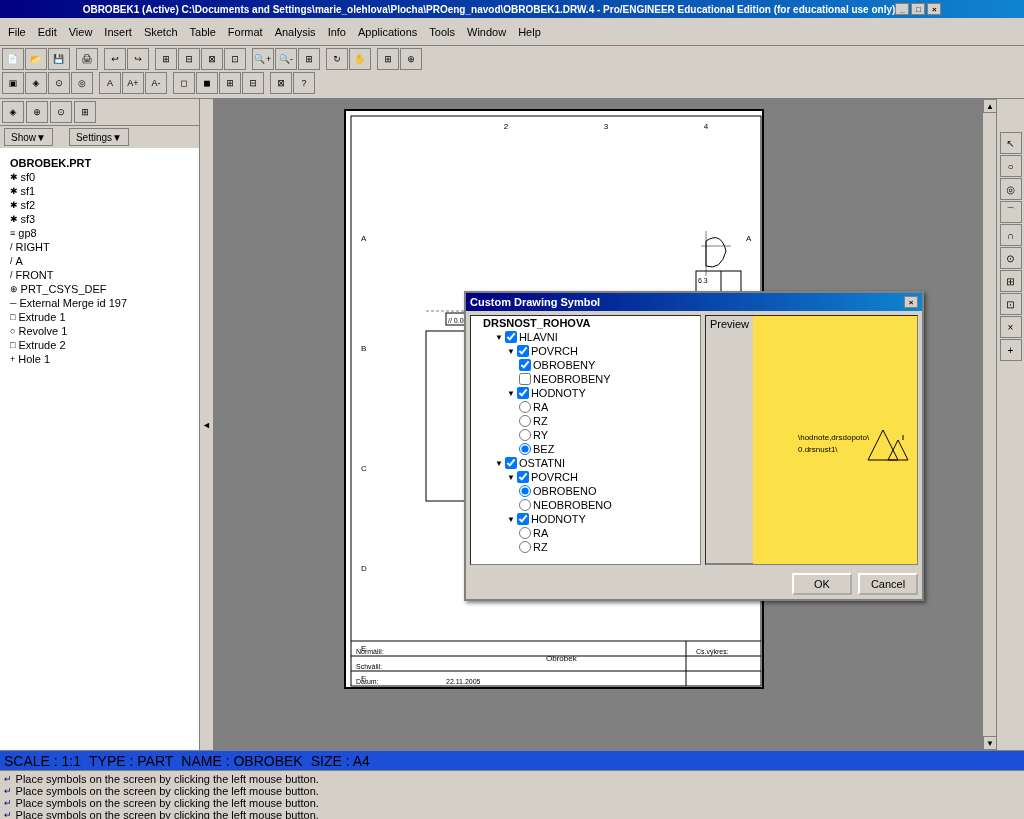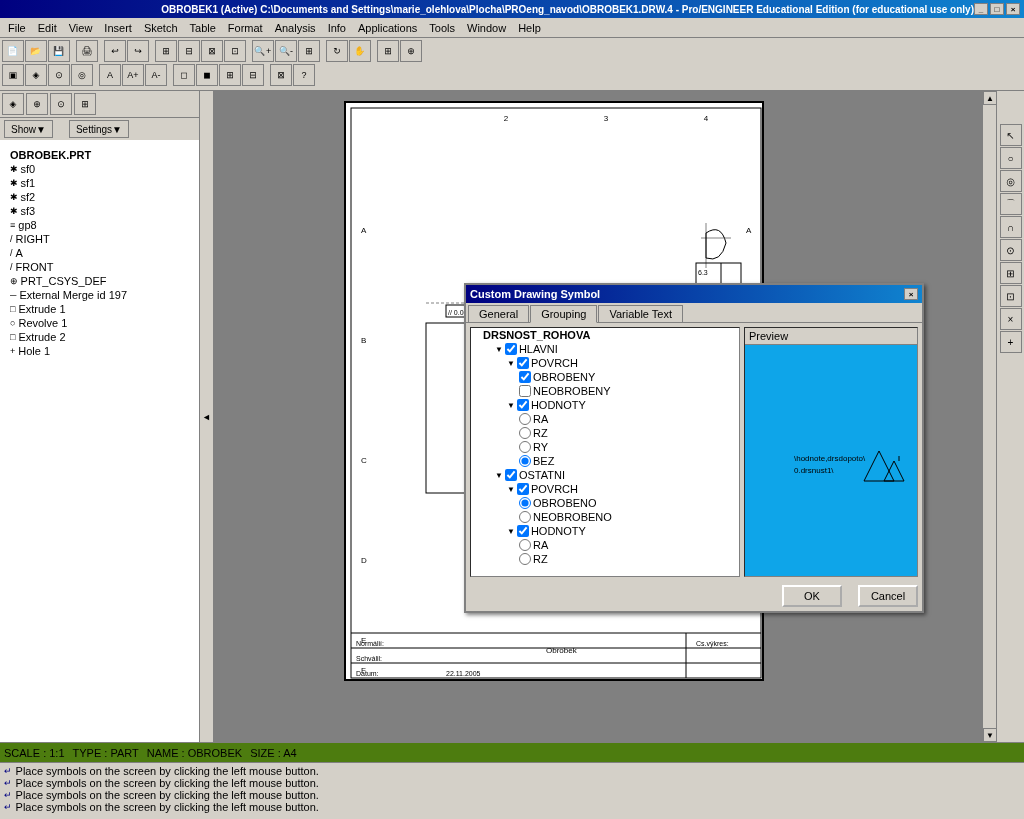--- a/index.html
+++ b/index.html
@@ -5,36 +5,36 @@
     * { margin: 0; padding: 0; box-sizing: border-box; }
     body { font-family: 'Arial', sans-serif; font-size: 11px; background: #d4d0c8; width: 1024px; height: 819px; overflow: hidden; }
 
     
     .title-bar {
       background: linear-gradient(to right, #000080, #1084d0);
       color: white;
       height: 18px;
       display: flex;
       align-items: center;
-      justify-content: flex-end;
+      justify-content: center;
       padding: 0 4px;
       font-size: 11px;
       font-weight: bold;
     }
     .title-bar-buttons { display: flex; gap: 2px; }
     .title-btn {
       width: 14px; height: 12px; background: #d4d0c8; border: 1px solid #808080;
       font-size: 8px; display: flex; align-items: center; justify-content: center;
       cursor: pointer; color: black;
     }
 
     
     .menu-bar {
       background: #d4d0c8;
-      height: 20px;
+      height: 28px;
       display: flex;
       align-items: center;
       padding: 0 2px;
       border-bottom: 1px solid #808080;
       font-size: 11px;
     }
     .menu-item { padding: 2px 6px; cursor: pointer; }
 
     
     .toolbar-area {
@@ -130,27 +130,27 @@
       gap: 1px;
     }
     .rt-btn {
       width: 22px; height: 22px; background: #d4d0c8;
       border: 1px solid #808080; display: flex; align-items: center; justify-content: center;
       cursor: pointer; font-size: 10px;
     }
 
     
     .status-bar {
-      background: #4d7c0f;
+      background: #1d4ed8;
       height: 20px;
       border-top: 1px solid #808080;
       display: flex;
       align-items: center;
       padding: 0 4px;
-      font-size: 11px;
+      font-size: 14px;
       gap: 8px;
     }
 
     
     .message-area {
       background: #d4d0c8;
       height: 60px;
       border-top: 1px solid #808080;
       padding: 2px 4px;
       font-size: 11px;
@@ -225,23 +225,22 @@
     }
     .indent1 { padding-left: 4px; }
     .indent2 { padding-left: 16px; }
     .indent3 { padding-left: 28px; }
     .indent4 { padding-left: 40px; }
     .checkbox { margin-right: 2px; width: 12px; height: 12px; }
     .radio { margin-right: 2px; width: 12px; height: 12px; }
     .preview-area {
       flex: 1;
       border: 1px inset #808080;
-      background: #0ea5e9;
-      display: flex;
-      flex-direction: column;
+      background: #fde047;
+      display: flex;
     }
     .preview-label {
       background: #d4d0c8;
       padding: 2px 4px;
       font-size: 11px;
       border-bottom: 1px solid #808080;
     }
     .preview-content {
       flex: 1;
       display: flex;
@@ -249,21 +248,21 @@
       justify-content: center;
       font-size: 10px;
       color: #333;
       padding: 4px;
       margin-left: 36px;
     }
     .dialog-footer {
       display: flex;
       justify-content: flex-end;
       padding: 4px;
-      gap: 16px;
+      gap: 6px;
     }
     .dialog-btn {
       width: 60px; height: 22px; background: #d4d0c8;
       border: 2px outset #ffffff; font-size: 11px; cursor: pointer;
     }
 
     
     ::-webkit-scrollbar { width: 14px; }
     ::-webkit-scrollbar-track { background: #d4d0c8; }
     ::-webkit-scrollbar-thumb { background: #808080; border: 1px solid #ffffff; }
@@ -515,25 +514,20 @@
       <div style="width:14px;height:14px;background:#d4d0c8;border:1px solid #808080;display:flex;align-items:center;justify-content:center;font-size:8px;">▲</div>
       <div style="flex:1;"></div>
       <div style="width:14px;height:14px;background:#d4d0c8;border:1px solid #808080;display:flex;align-items:center;justify-content:center;font-size:8px;position:absolute;bottom:0;">▼</div>
     </div>
 
     <div class="dialog">
       <div class="dialog-title">
         <span>Custom Drawing Symbol</span>
         <div class="dialog-close">×</div>
       </div>
-      <div class="dialog-tabs">
-        <div class="dialog-tab">General</div>
-        <div class="dialog-tab active">Grouping</div>
-        <div class="dialog-tab">Variable Text</div>
-      </div>
       <div class="dialog-body">
 
         <div class="tree-list">
 
           <div class="tree-list-item indent1">
             <span style="font-weight:bold;">DRSNOST_ROHOVA</span>
           </div>
 
           <div class="tree-list-item indent2">
             <span class="collapse-arrow">▼</span>

